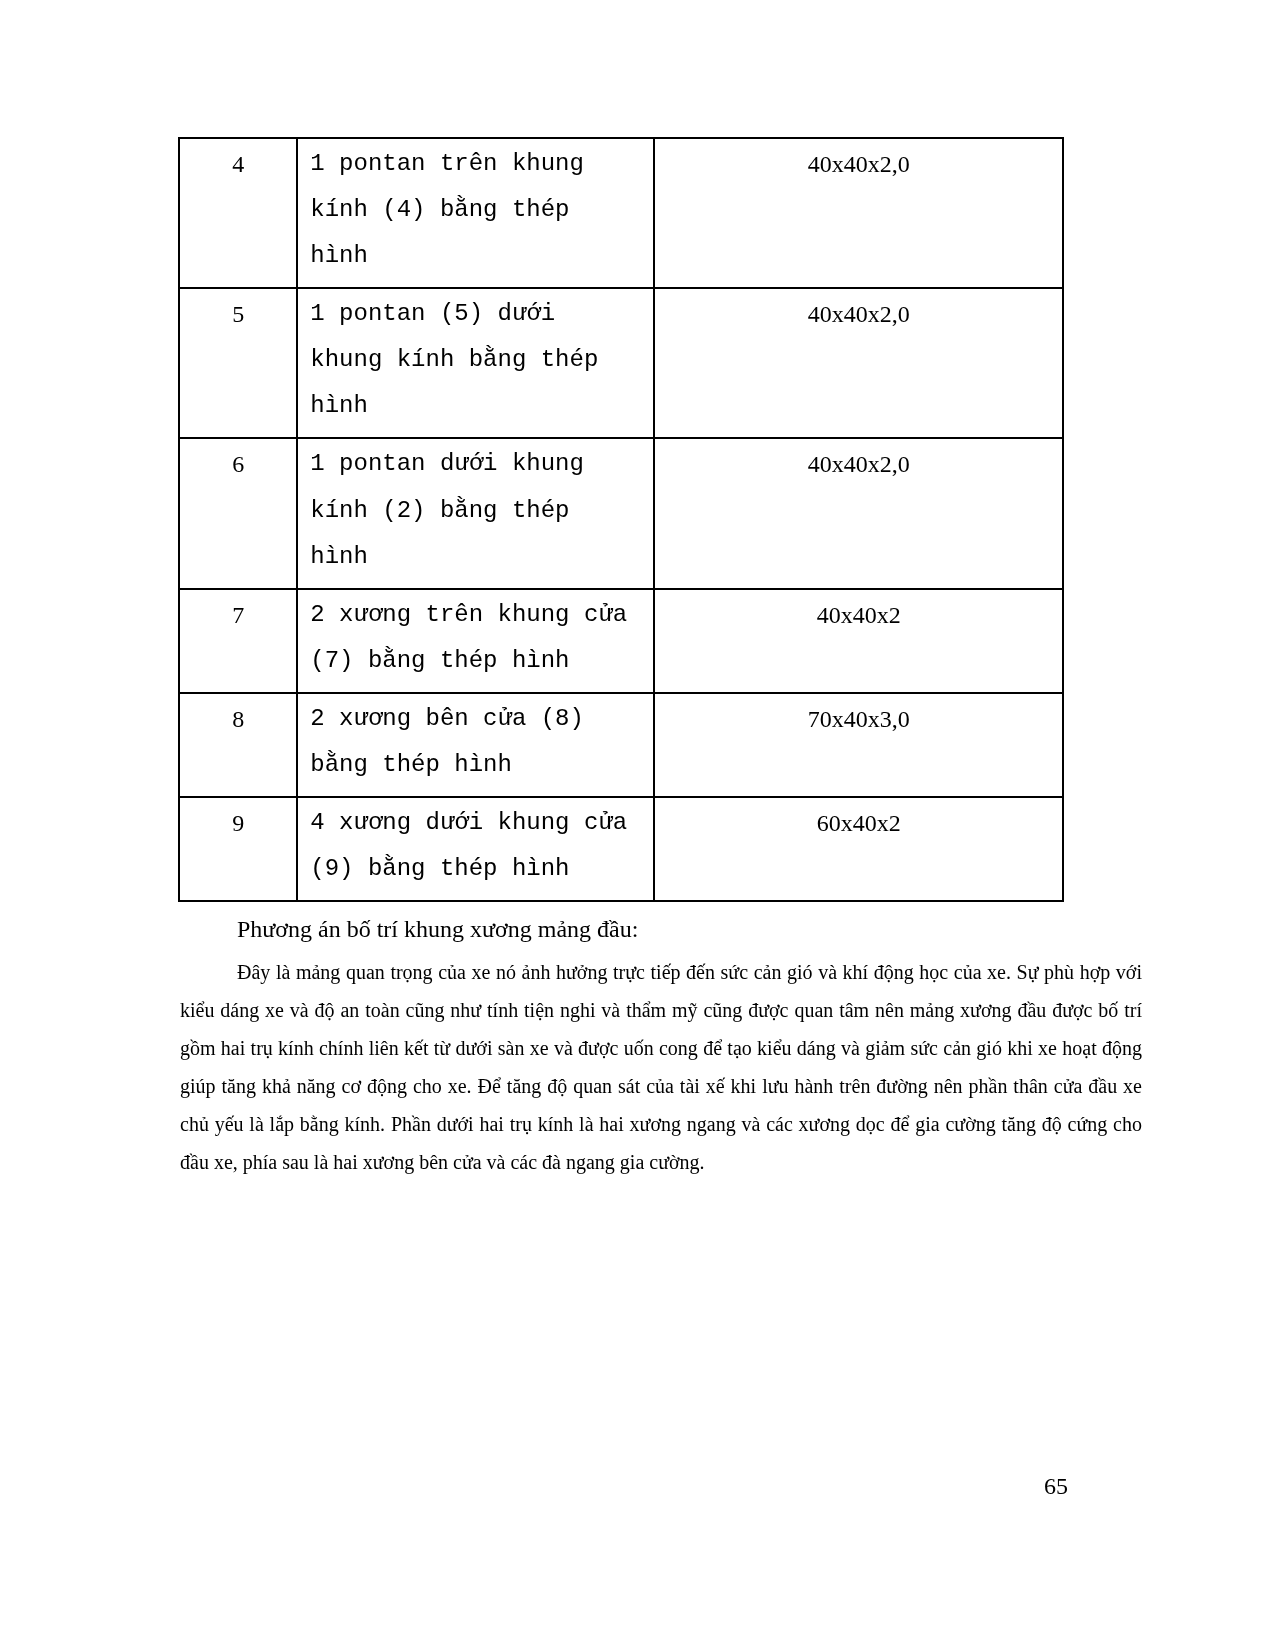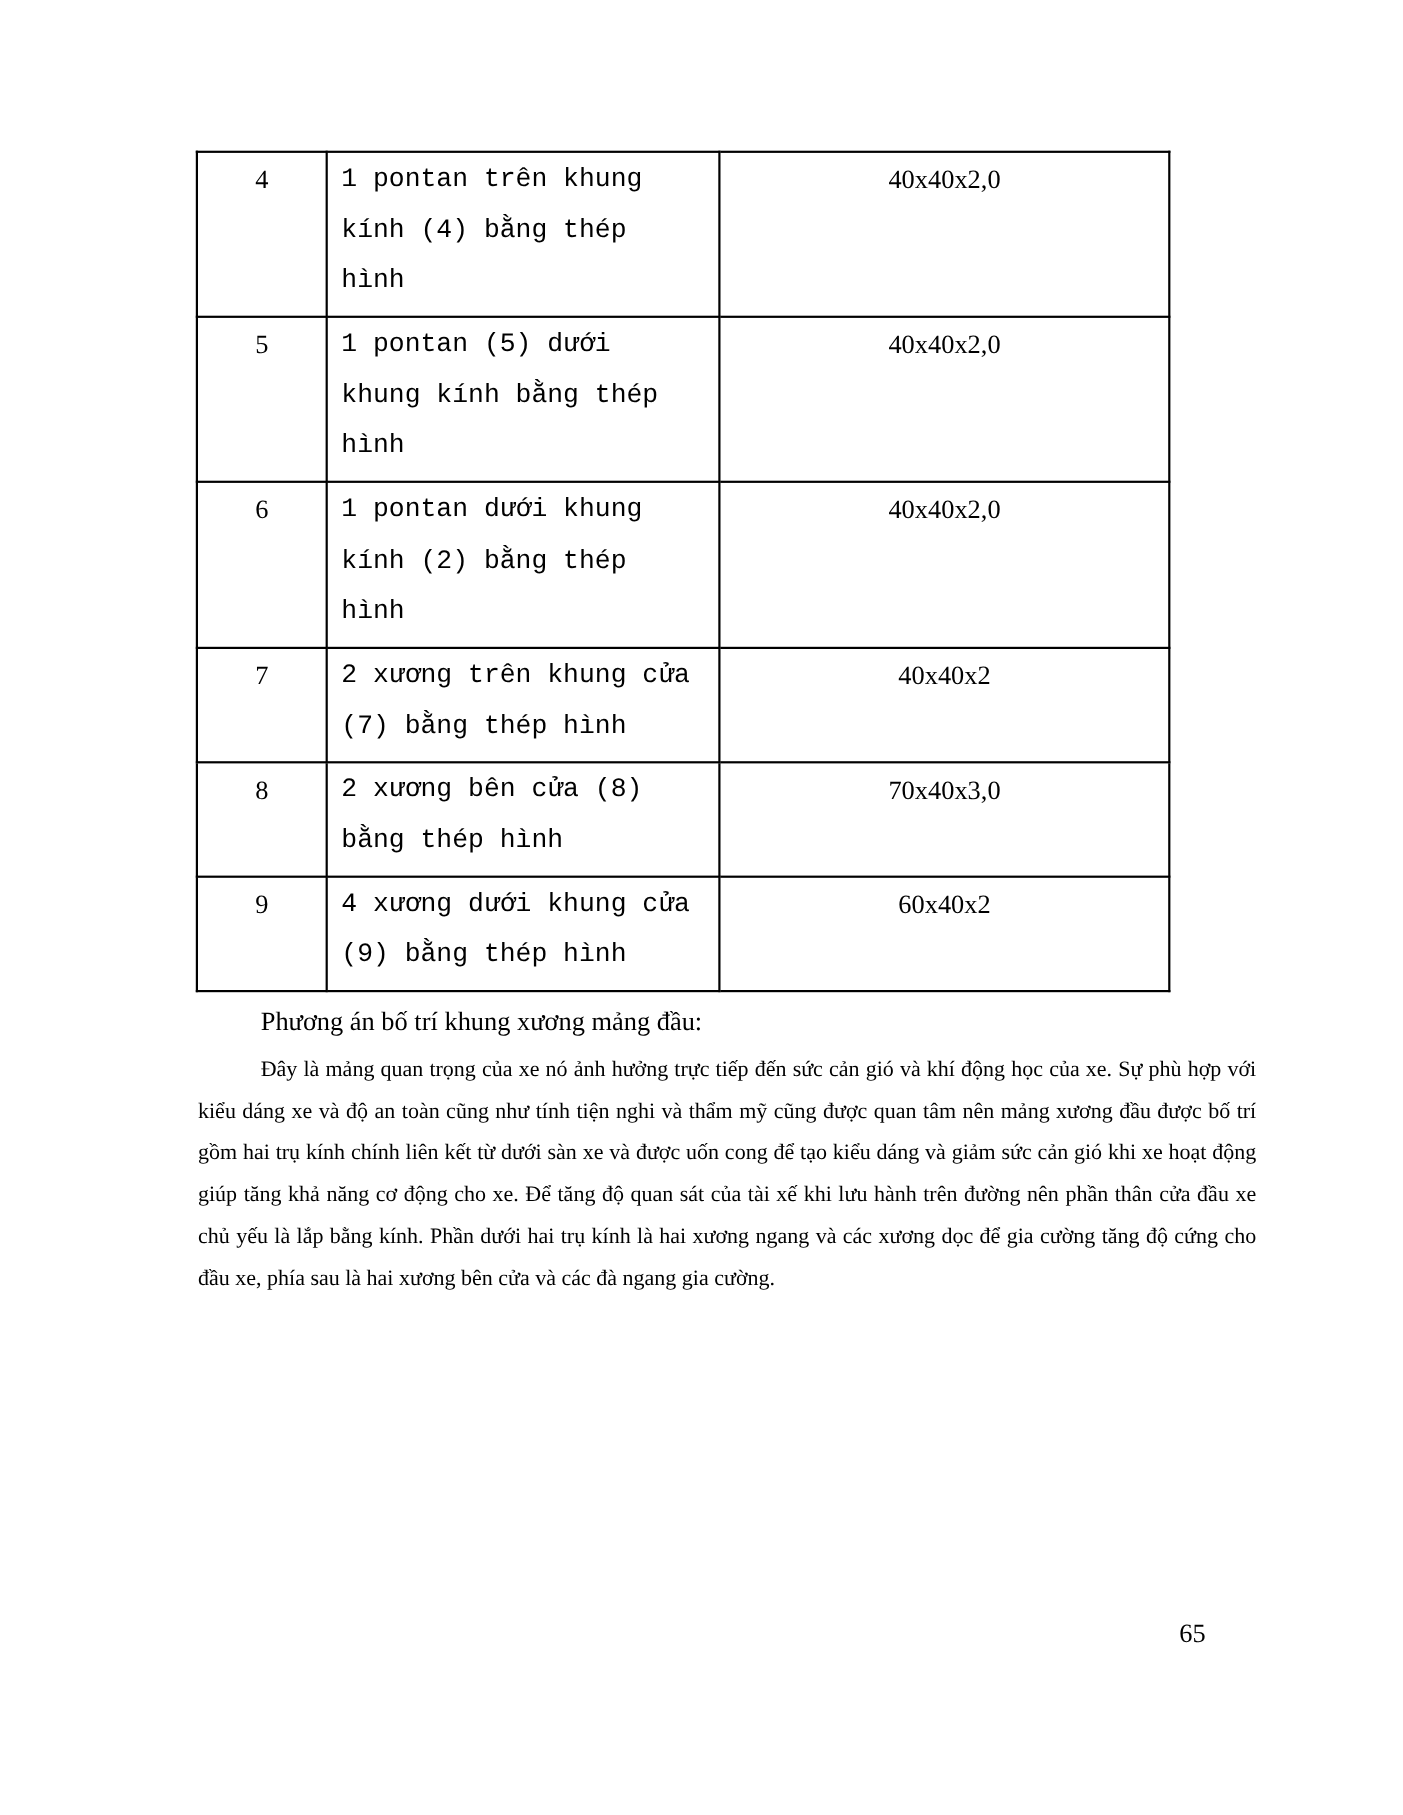--- a/index.html
+++ b/index.html
@@ -57,21 +57,21 @@
     text-align: left;
   }
   .paragraph {
     font-size: 20px;
     line-height: 1.9;
     text-indent: 57px;
     text-align: justify;
   }
   .page-number {
     position: absolute;
-    left: 1072px;
+    left: 1044px;
     top: 1472px;
     font-size: 24px;
     line-height: 1.2;
     font-family: Liberation Serif, serif;
   }
 </style>
 </head>
 <body>
 
 <table class="doc-table">

